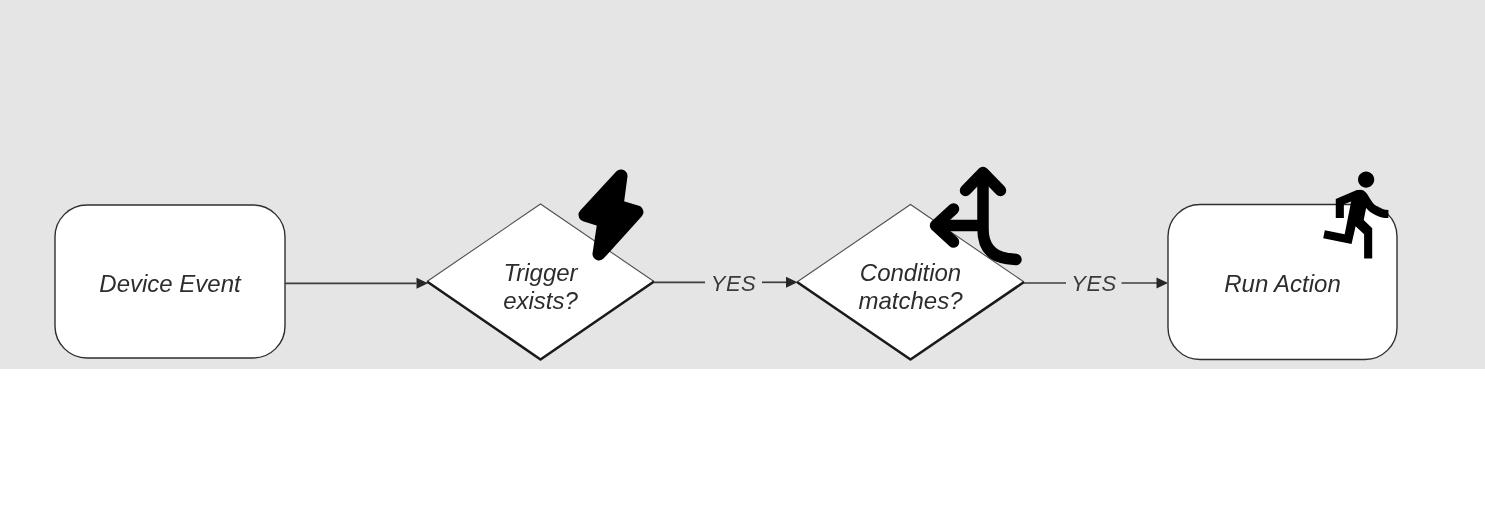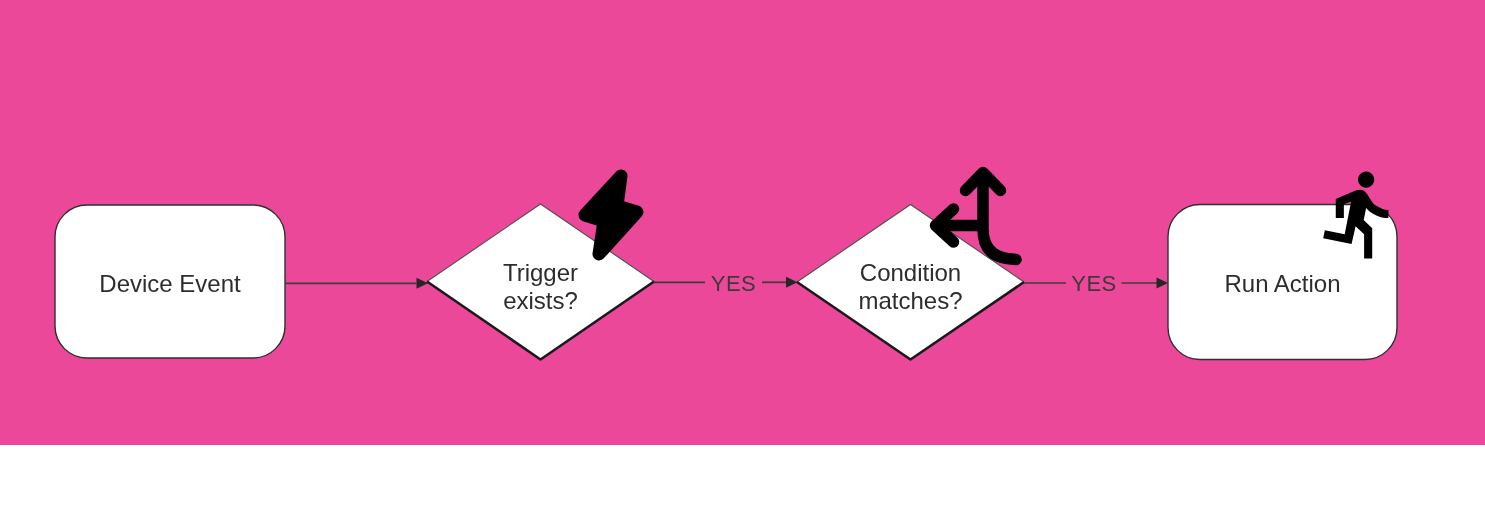--- a/index.html
+++ b/index.html
@@ -4,23 +4,24 @@
 <style>
   html, body {
     margin: 0;
     padding: 0;
     background: #ffffff;
     font-family: "Liberation Sans", sans-serif;
   }
   .canvas-wrap {
     position: relative;
     width: 1485px;
-    height: 445px;
-    background: #ec4899;
+    height: 369px;
+    background: #e5e5e5;
     overflow: hidden;
+    font-style: italic;
   }
   svg { display: block; }
   .node-shape {
     fill: #ffffff;
     stroke: #2f2f2f;
     stroke-width: 1.4;
   }
   .diamond-fill { fill: #ffffff; stroke: none; }
   .diamond-top {
     fill: none;

